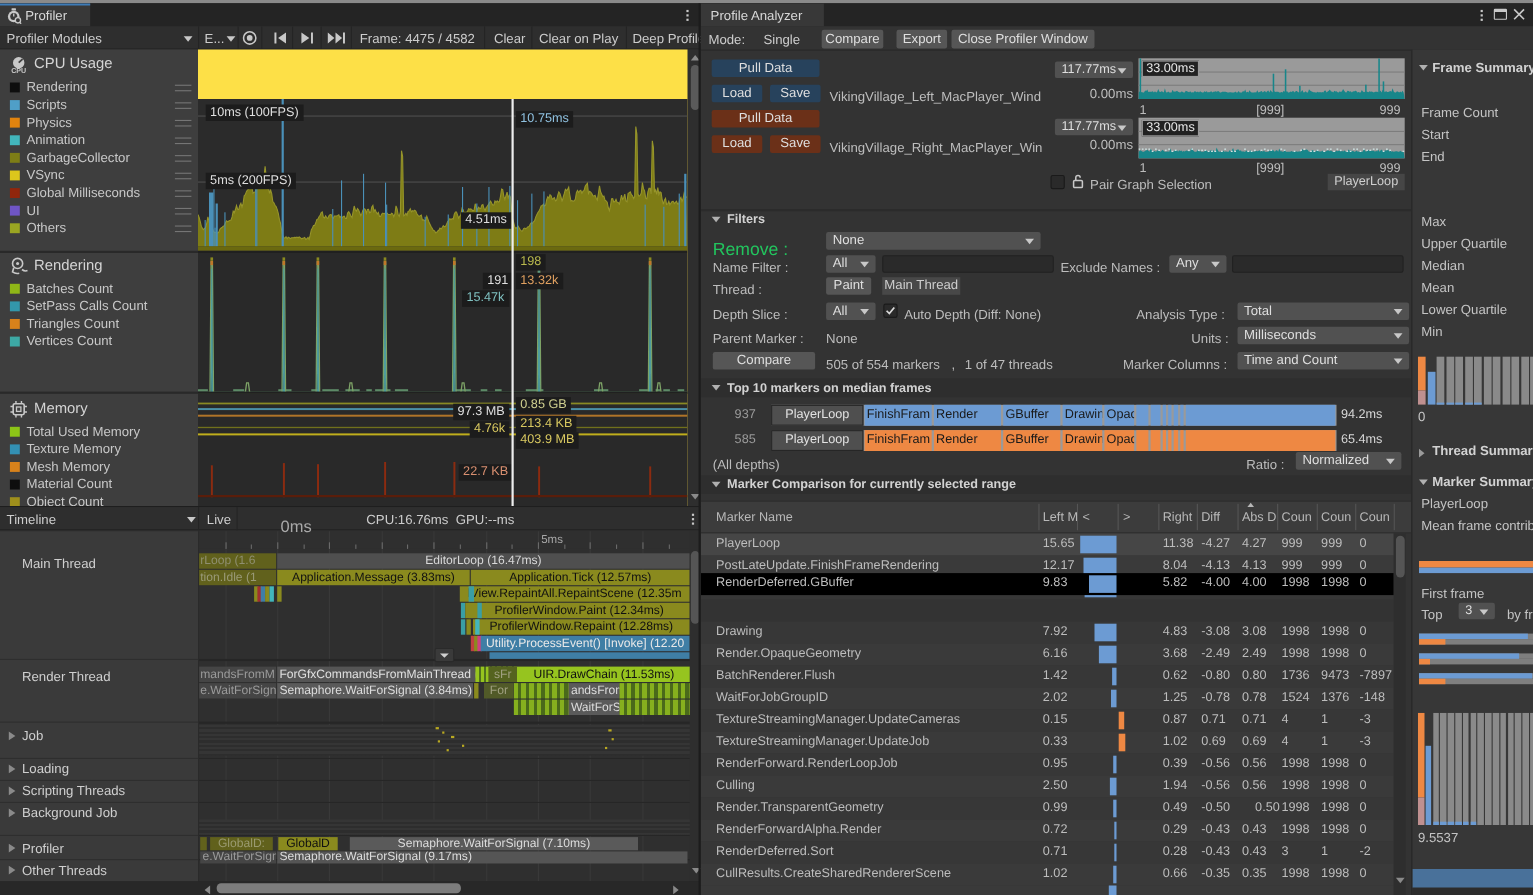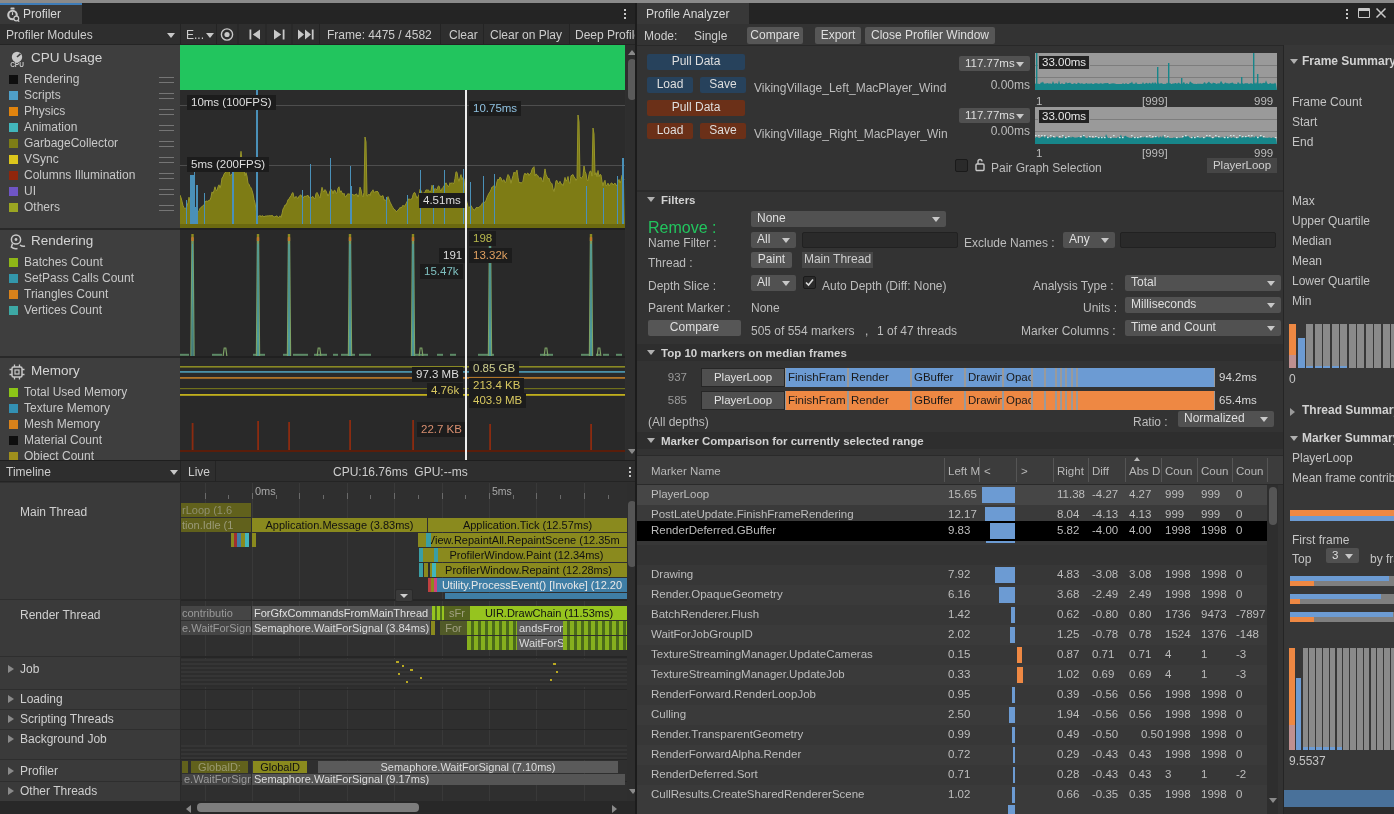--- a/index.html
+++ b/index.html
@@ -108,21 +108,21 @@
       <b></b>
       <i></i>
     </div>
 <div class="sq" style="top:109.5px;background:#dcc61c"></div>
 <div class="mi" style="top:107.0px">VSync</div>
 <div class="grip" style="top:107.5px">
       <b></b>
       <i></i>
     </div>
 <div class="sq" style="top:125.5px;background:#90260c"></div>
-<div class="mi" style="top:123.0px">Columns Illumination</div>
+<div class="mi" style="top:123.0px">Global Milliseconds</div>
 <div class="grip" style="top:123.5px">
       <b></b>
       <i></i>
     </div>
 <div class="sq" style="top:141.5px;background:#6f55c5"></div>
 <div class="mi" style="top:139.0px">UI</div>
 <div class="grip" style="top:139.5px">
       <b></b>
       <i></i>
     </div>
@@ -160,21 +160,21 @@
 <div class="sq" style="top:358.5px;background:#3390b3"></div>
 <div class="mi" style="top:356.0px">Texture Memory</div>
 <div class="sq" style="top:374.5px;background:#d8821b"></div>
 <div class="mi" style="top:372.0px">Mesh Memory</div>
 <div class="sq" style="top:390.5px;background:#0e0e0e"></div>
 <div class="mi" style="top:388.0px">Material Count</div>
 <div class="sq" style="top:406.5px;background:#9f8f1c"></div>
 <div class="mi" style="top:404.0px">Object Count</div>
 </div>
 
-<div class="abs" style="left:180px;top:45px;width:445px;height:415px;background:#22c55e">
+<div class="abs" style="left:180px;top:45px;width:445px;height:415px;background:#fde047">
 
   <div class="abs" style="left:0;top:45px;width:445px;height:138px;background:#2b2b2b">
     <div class="abs" style="left:0;top:15px;width:445px;height:1px;background:#4e4e4e"></div>
     <div class="abs" style="left:0;top:75px;width:445px;height:1px;background:#4e4e4e"></div>
     <svg width="445" height="138" viewBox="0 0 445 138" style="position:absolute;left:0;top:0">
         <path d="M0,134L0,105.1L1,107.6L2,111.3L3,115.6L4,117.6L5,118.8L6,117.7L7,116.4L8,112.8L9,107.2L10,111.3L11,114.9L12,115.8L13,117.1L14,120.2L15,121.4L16,121.1L17,121.4L18,121.9L19,120.8L20,118.3L21,117.3L22,116.6L23,115.7L24,115.1L25,112.5L26,110.8L27,111.7L28,110.9L29,110.5L30,110.1L31,107.2L32,101.9L33,103.4L34,100.5L35,96.8L36,100.2L37,100.5L38,96.8L39,94.8L40,98.2L41,94.9L42,87.9L43,87.0L44,84.2L45,82.6L46,82.2L47,77.4L48,67.2L49,79.7L50,85.8L51,84.7L52,84.6L53,80.9L54,79.2L55,75.7L56,77.0L57,79.3L58,74.4L59,72.3L60,71.2L61,61.3L62,70.8L63,81.5L64,80.1L65,85.9L66,82.7L67,86.1L68,93.2L69,94.3L70,96.6L71,97.8L72,100.3L73,104.0L74,109.5L75,112.9L76,119.2L77,124.1L78,126.2L79,126.5L80,125.3L81,127.1L82,125.6L83,126.2L84,126.9L85,126.1L86,126.1L87,126.0L88,125.8L89,126.0L90,125.5L91,126.1L92,125.3L93,126.1L94,127.1L95,126.7L96,126.3L97,125.8L98,127.7L99,127.1L100,125.8L101,127.5L102,123.8L103,119.1L104,117.3L105,115.0L106,115.0L107,112.8L108,109.6L109,109.2L110,107.0L111,105.9L112,103.3L113,102.6L114,107.5L115,108.1L116,106.3L117,107.8L118,108.6L119,106.3L120,105.3L121,104.9L122,107.7L123,108.5L124,106.4L125,106.3L126,106.3L127,105.8L128,105.2L129,107.8L130,106.7L131,108.0L132,106.8L133,106.5L134,108.6L135,108.6L136,103.6L137,102.4L138,104.2L139,106.4L140,107.9L141,102.6L142,97.3L143,100.7L144,102.0L145,99.6L146,100.9L147,103.4L148,106.1L149,104.0L150,100.9L151,99.7L152,100.4L153,103.9L154,100.4L155,100.3L156,103.4L157,103.1L158,98.2L159,96.8L160,102.4L161,100.7L162,102.7L163,104.5L164,103.2L165,106.7L166,106.8L167,104.6L168,103.7L169,104.2L170,104.0L171,104.6L172,103.8L173,105.0L174,105.0L175,105.2L176,103.9L177,104.4L178,107.0L179,104.5L180,97.2L181,99.8L182,105.3L183,106.8L184,102.5L185,47.0L186,52.0L187,106.1L188,105.5L189,104.0L190,105.7L191,102.2L192,101.7L193,99.8L194,102.6L195,101.6L196,102.0L197,101.1L198,101.9L199,104.3L200,105.8L201,106.7L202,106.1L203,105.6L204,110.0L205,109.8L206,110.7L207,110.2L208,106.6L209,109.2L210,112.1L211,114.0L212,116.1L213,117.7L214,119.5L215,119.7L216,121.7L217,121.3L218,120.0L219,119.2L220,117.4L221,118.1L222,116.8L223,115.2L224,116.2L225,115.8L226,113.8L227,111.5L228,110.2L229,108.7L230,109.8L231,108.7L232,109.2L233,104.8L234,102.7L235,102.7L236,105.6L237,108.3L238,106.6L239,105.0L240,99.3L241,100.6L242,103.6L243,103.1L244,103.2L245,102.3L246,99.8L247,100.3L248,99.9L249,100.5L250,101.8L251,101.1L252,95.2L253,98.4L254,101.1L255,98.4L256,99.4L257,99.7L258,96.4L259,95.9L260,99.6L261,101.4L262,98.6L263,97.5L264,95.9L265,94.3L266,92.8L267,94.8L268,96.5L269,96.3L270,92.7L271,93.9L272,92.6L273,93.7L274,93.2L275,88.4L276,81.8L277,82.3L278,88.3L279,91.3L280,87.9L281,84.6L282,89.9L283,87.4L284,89.1L285,99.3L286,109.0L287,112.5L288,116.5L289,117.7L290,116.8L291,115.7L292,117.3L293,118.9L294,120.0L295,119.9L296,117.8L297,117.3L298,118.0L299,117.2L300,116.2L301,115.9L302,113.8L303,112.4L304,113.1L305,111.6L306,110.7L307,107.4L308,105.2L309,103.2L310,102.0L311,99.8L312,97.0L313,97.0L314,95.5L315,97.3L316,96.6L317,91.6L318,89.0L319,90.1L320,87.0L321,87.9L322,91.3L323,90.5L324,89.7L325,92.6L326,91.9L327,87.7L328,84.5L329,85.9L330,88.9L331,93.3L332,89.2L333,85.9L334,82.1L335,83.3L336,82.2L337,80.1L338,87.3L339,92.7L340,92.3L341,93.1L342,92.5L343,91.2L344,85.1L345,83.1L346,85.0L347,83.6L348,83.0L349,85.6L350,83.8L351,83.1L352,79.4L353,77.8L354,76.7L355,85.9L356,84.0L357,84.7L358,85.9L359,87.9L360,88.2L361,87.5L362,90.2L363,91.9L364,85.9L365,78.9L366,84.3L367,86.5L368,88.8L369,88.2L370,92.0L371,92.7L372,93.8L373,98.9L374,101.5L375,97.2L376,90.7L377,90.5L378,93.7L379,93.2L380,91.3L381,93.9L382,94.1L383,95.7L384,92.2L385,87.4L386,91.2L387,89.8L388,86.5L389,92.6L390,93.4L391,85.8L392,85.2L393,84.5L394,87.0L395,88.1L396,90.5L397,88.7L398,25.0L399,32.0L400,86.6L401,88.3L402,87.7L403,85.5L404,76.0L405,81.5L406,83.6L407,90.1L408,90.7L409,84.4L410,81.2L411,81.2L412,86.2L413,38.0L414,44.0L415,84.8L416,82.6L417,86.7L418,80.5L419,86.8L420,84.4L421,85.0L422,91.7L423,95.8L424,92.0L425,90.3L426,95.9L427,95.4L428,93.1L429,96.1L430,94.6L431,93.2L432,93.0L433,95.0L434,93.9L435,93.0L436,95.6L437,95.3L438,91.1L439,89.5L440,93.1L441,90.7L442,85.3L443,87.6L444,89.7L445,134Z" fill="#7e7c15"></path>
         <path d="M0,105.1L1,107.6L2,111.3L3,115.6L4,117.6L5,118.8L6,117.7L7,116.4L8,112.8L9,107.2L10,111.3L11,114.9L12,115.8L13,117.1L14,120.2L15,121.4L16,121.1L17,121.4L18,121.9L19,120.8L20,118.3L21,117.3L22,116.6L23,115.7L24,115.1L25,112.5L26,110.8L27,111.7L28,110.9L29,110.5L30,110.1L31,107.2L32,101.9L33,103.4L34,100.5L35,96.8L36,100.2L37,100.5L38,96.8L39,94.8L40,98.2L41,94.9L42,87.9L43,87.0L44,84.2L45,82.6L46,82.2L47,77.4L48,67.2L49,79.7L50,85.8L51,84.7L52,84.6L53,80.9L54,79.2L55,75.7L56,77.0L57,79.3L58,74.4L59,72.3L60,71.2L61,61.3L62,70.8L63,81.5L64,80.1L65,85.9L66,82.7L67,86.1L68,93.2L69,94.3L70,96.6L71,97.8L72,100.3L73,104.0L74,109.5L75,112.9L76,119.2L77,124.1L78,126.2L79,126.5L80,125.3L81,127.1L82,125.6L83,126.2L84,126.9L85,126.1L86,126.1L87,126.0L88,125.8L89,126.0L90,125.5L91,126.1L92,125.3L93,126.1L94,127.1L95,126.7L96,126.3L97,125.8L98,127.7L99,127.1L100,125.8L101,127.5L102,123.8L103,119.1L104,117.3L105,115.0L106,115.0L107,112.8L108,109.6L109,109.2L110,107.0L111,105.9L112,103.3L113,102.6L114,107.5L115,108.1L116,106.3L117,107.8L118,108.6L119,106.3L120,105.3L121,104.9L122,107.7L123,108.5L124,106.4L125,106.3L126,106.3L127,105.8L128,105.2L129,107.8L130,106.7L131,108.0L132,106.8L133,106.5L134,108.6L135,108.6L136,103.6L137,102.4L138,104.2L139,106.4L140,107.9L141,102.6L142,97.3L143,100.7L144,102.0L145,99.6L146,100.9L147,103.4L148,106.1L149,104.0L150,100.9L151,99.7L152,100.4L153,103.9L154,100.4L155,100.3L156,103.4L157,103.1L158,98.2L159,96.8L160,102.4L161,100.7L162,102.7L163,104.5L164,103.2L165,106.7L166,106.8L167,104.6L168,103.7L169,104.2L170,104.0L171,104.6L172,103.8L173,105.0L174,105.0L175,105.2L176,103.9L177,104.4L178,107.0L179,104.5L180,97.2L181,99.8L182,105.3L183,106.8L184,102.5L185,47.0L186,52.0L187,106.1L188,105.5L189,104.0L190,105.7L191,102.2L192,101.7L193,99.8L194,102.6L195,101.6L196,102.0L197,101.1L198,101.9L199,104.3L200,105.8L201,106.7L202,106.1L203,105.6L204,110.0L205,109.8L206,110.7L207,110.2L208,106.6L209,109.2L210,112.1L211,114.0L212,116.1L213,117.7L214,119.5L215,119.7L216,121.7L217,121.3L218,120.0L219,119.2L220,117.4L221,118.1L222,116.8L223,115.2L224,116.2L225,115.8L226,113.8L227,111.5L228,110.2L229,108.7L230,109.8L231,108.7L232,109.2L233,104.8L234,102.7L235,102.7L236,105.6L237,108.3L238,106.6L239,105.0L240,99.3L241,100.6L242,103.6L243,103.1L244,103.2L245,102.3L246,99.8L247,100.3L248,99.9L249,100.5L250,101.8L251,101.1L252,95.2L253,98.4L254,101.1L255,98.4L256,99.4L257,99.7L258,96.4L259,95.9L260,99.6L261,101.4L262,98.6L263,97.5L264,95.9L265,94.3L266,92.8L267,94.8L268,96.5L269,96.3L270,92.7L271,93.9L272,92.6L273,93.7L274,93.2L275,88.4L276,81.8L277,82.3L278,88.3L279,91.3L280,87.9L281,84.6L282,89.9L283,87.4L284,89.1L285,99.3L286,109.0L287,112.5L288,116.5L289,117.7L290,116.8L291,115.7L292,117.3L293,118.9L294,120.0L295,119.9L296,117.8L297,117.3L298,118.0L299,117.2L300,116.2L301,115.9L302,113.8L303,112.4L304,113.1L305,111.6L306,110.7L307,107.4L308,105.2L309,103.2L310,102.0L311,99.8L312,97.0L313,97.0L314,95.5L315,97.3L316,96.6L317,91.6L318,89.0L319,90.1L320,87.0L321,87.9L322,91.3L323,90.5L324,89.7L325,92.6L326,91.9L327,87.7L328,84.5L329,85.9L330,88.9L331,93.3L332,89.2L333,85.9L334,82.1L335,83.3L336,82.2L337,80.1L338,87.3L339,92.7L340,92.3L341,93.1L342,92.5L343,91.2L344,85.1L345,83.1L346,85.0L347,83.6L348,83.0L349,85.6L350,83.8L351,83.1L352,79.4L353,77.8L354,76.7L355,85.9L356,84.0L357,84.7L358,85.9L359,87.9L360,88.2L361,87.5L362,90.2L363,91.9L364,85.9L365,78.9L366,84.3L367,86.5L368,88.8L369,88.2L370,92.0L371,92.7L372,93.8L373,98.9L374,101.5L375,97.2L376,90.7L377,90.5L378,93.7L379,93.2L380,91.3L381,93.9L382,94.1L383,95.7L384,92.2L385,87.4L386,91.2L387,89.8L388,86.5L389,92.6L390,93.4L391,85.8L392,85.2L393,84.5L394,87.0L395,88.1L396,90.5L397,88.7L398,25.0L399,32.0L400,86.6L401,88.3L402,87.7L403,85.5L404,76.0L405,81.5L406,83.6L407,90.1L408,90.7L409,84.4L410,81.2L411,81.2L412,86.2L413,38.0L414,44.0L415,84.8L416,82.6L417,86.7L418,80.5L419,86.8L420,84.4L421,85.0L422,91.7L423,95.8L424,92.0L425,90.3L426,95.9L427,95.4L428,93.1L429,96.1L430,94.6L431,93.2L432,93.0L433,95.0L434,93.9L435,93.0L436,95.6L437,95.3L438,91.1L439,89.5L440,93.1L441,90.7L442,85.3L443,87.6L444,89.7" fill="none" stroke="#96942a" stroke-width="1"></path>
         <rect x="6" y="110" width="1" height="24" fill="#4a90b8"></rect>
         <rect x="15" y="117" width="1" height="17" fill="#4a90b8"></rect>
         <rect x="24" y="103" width="1" height="31" fill="#4a90b8"></rect>
@@ -338,23 +338,24 @@
 <div class="abs" style="left:418px;top:34px;width:1px;height:4px;background:#6a6a6a"></div>
 <div class="abs" style="left:442px;top:32px;width:1px;height:6px;background:#6a6a6a"></div>
 <div class="abs" style="left:465px;top:34px;width:1px;height:4px;background:#6a6a6a"></div>
 <div class="abs" style="left:489px;top:32px;width:1px;height:6px;background:#6a6a6a"></div>
 <div class="abs" style="left:513px;top:34px;width:1px;height:4px;background:#6a6a6a"></div>
 <div class="abs" style="left:536px;top:32px;width:1px;height:6px;background:#6a6a6a"></div>
 <div class="abs" style="left:560px;top:34px;width:1px;height:4px;background:#6a6a6a"></div>
 <div class="abs" style="left:584px;top:32px;width:1px;height:6px;background:#6a6a6a"></div>
 <div class="abs" style="left:608px;top:34px;width:1px;height:4px;background:#6a6a6a"></div>
 <div class="abs" style="left:631px;top:32px;width:1px;height:6px;background:#6a6a6a"></div>
-<div class="lbl" style="left:255px;top:24px;font-size:11px;color:#a8a8a8">0ms</div>
+<div class="lbl" style="left:255px;top:10px;font-size:15px;color:#a8a8a8">0ms</div>
 <div class="lbl" style="left:492px;top:24px;font-size:10.5px;color:#a8a8a8">5ms</div>
 <div class="tbar" style="left:180px;top:42px;width:71px;height:14px;background:#61611c;z-index:1;color:#8f8f70;font-size:11px;line-height:14px;padding:0 2px;">rLoop (1.6</div>
+<div class="tbar" style="left:252px;top:42px;width:375px;height:14px;background:#4f4f4f;z-index:1;text-align:center;color:#d8d8d8;font-size:11px;line-height:14px;padding:0 2px;">EditorLoop (16.47ms)</div>
 <div class="tbar" style="left:180px;top:57px;width:71px;height:14px;background:#61611c;z-index:1;color:#9a9a78;font-size:11px;line-height:14px;padding:0 2px;">tion.Idle (1</div>
 <div class="tbar" style="left:252px;top:57px;width:175px;height:14px;background:#8a8a1e;z-index:1;text-align:center;color:#111;font-size:11px;line-height:14px;padding:0 2px;">Application.Message (3.83ms)</div>
 <div class="tbar" style="left:428px;top:57px;width:199px;height:14px;background:#8a8a1e;z-index:1;text-align:center;color:#111;font-size:11px;line-height:14px;padding:0 2px;">Application.Tick (12.57ms)</div>
 <div class="tbar" style="left:231px;top:72px;width:2px;height:14px;background:#8a8a1e;z-index:1;text-align:center;color:#111;font-size:11px;line-height:14px;padding:0 2px;"></div>
 <div class="tbar" style="left:234px;top:72px;width:2px;height:14px;background:#a03030;z-index:1;text-align:center;color:#111;font-size:11px;line-height:14px;padding:0 2px;"></div>
 <div class="tbar" style="left:237px;top:72px;width:1px;height:14px;background:#3f7ea5;z-index:1;text-align:center;color:#111;font-size:11px;line-height:14px;padding:0 2px;"></div>
 <div class="tbar" style="left:241px;top:72px;width:2px;height:14px;background:#8a8a1e;z-index:1;text-align:center;color:#111;font-size:11px;line-height:14px;padding:0 2px;"></div>
 <div class="tbar" style="left:245px;top:72px;width:1px;height:14px;background:#42b6bc;z-index:1;text-align:center;color:#111;font-size:11px;line-height:14px;padding:0 2px;"></div>
 <div class="tbar" style="left:252px;top:72px;width:2px;height:14px;background:#8a8a1e;z-index:1;text-align:center;color:#111;font-size:11px;line-height:14px;padding:0 2px;"></div>
 <div class="tbar" style="left:418px;top:72px;width:209px;height:14px;background:#8a8a1e;z-index:1;text-align:center;color:#111;font-size:11px;line-height:14px;padding:0 2px;">lView.RepaintAll.RepaintScene (12.35m</div>
@@ -368,21 +369,21 @@
 <div class="tbar" style="left:430px;top:102px;width:197px;height:14px;background:#8a8a1e;z-index:1;text-align:center;color:#111;font-size:11px;line-height:14px;padding:0 2px;">ProfilerWindow.Repaint (12.28ms)</div>
 <div class="tbar" style="left:432px;top:102px;width:4px;height:14px;background:#42b6bc;z-index:2;text-align:center;color:#111;font-size:11px;line-height:14px;padding:0 2px;"></div>
 <div class="tbar" style="left:428px;top:117px;width:2px;height:14px;background:#c04040;z-index:1;text-align:center;color:#111;font-size:11px;line-height:14px;padding:0 2px;"></div>
 <div class="tbar" style="left:431px;top:117px;width:2px;height:14px;background:#8a8a1e;z-index:1;text-align:center;color:#111;font-size:11px;line-height:14px;padding:0 2px;"></div>
 <div class="tbar" style="left:434px;top:117px;width:2px;height:14px;background:#d04080;z-index:1;text-align:center;color:#111;font-size:11px;line-height:14px;padding:0 2px;"></div>
 <div class="tbar" style="left:437px;top:117px;width:190px;height:14px;background:#3f7ea5;z-index:1;text-align:center;color:#e8e8e8;font-size:11px;line-height:14px;padding:0 2px;">Utility.ProcessEvent() [Invoke] (12.20</div>
 <div class="tbar" style="left:445px;top:132px;width:182px;height:6px;background:#3f7ea5;z-index:1;text-align:center;color:#111;font-size:11px;line-height:6px;padding:0 2px;"></div>
 <div class="abs" style="left:395px;top:128px;width:18px;height:13px;background:#3a3a3a;border:1px solid #2a2a2a;border-radius:2px;z-index:3"></div>
 <div class="abs" style="left:400px;top:133px;width:0;height:0;border-left:4px solid transparent;border-right:4px solid transparent;border-top:4.5px solid #d0d0d0;z-index:4"></div>
 <div class="abs" style="left:0;top:138px;width:637px;height:2px;background:#262626"></div>
-<div class="tbar" style="left:180px;top:145px;width:71px;height:14px;background:#454545;z-index:1;color:#9a9a9a;font-size:11px;line-height:14px;padding:0 2px;">contributio</div>
+<div class="tbar" style="left:180px;top:145px;width:71px;height:14px;background:#454545;z-index:1;color:#9a9a9a;font-size:11px;line-height:14px;padding:0 2px;">mandsFromM</div>
 <div class="tbar" style="left:252px;top:145px;width:180px;height:14px;background:#555555;z-index:1;color:#e0e0e0;font-size:11px;line-height:14px;padding:0 2px;">ForGfxCommandsFromMainThread (</div>
 <div class="tbar" style="left:432px;top:145px;width:38px;height:14px;background:repeating-linear-gradient(90deg,#96c41f 0 3px,#50711d 3px 5px)"></div>
 <div class="tbar" style="left:444px;top:145px;width:26px;height:14px;background:#55631f;z-index:1;text-align:center;color:#a0a080;font-size:11px;line-height:14px;padding:0 2px;">sFr</div>
 <div class="tbar" style="left:470px;top:145px;width:158px;height:14px;background:#96c41f;z-index:1;text-align:center;color:#111;font-size:11px;line-height:14px;padding:0 2px;">UIR.DrawChain (11.53ms)</div>
 <div class="tbar" style="left:180px;top:160px;width:71px;height:14px;background:#454545;z-index:1;color:#9a9a9a;font-size:11px;line-height:14px;padding:0 2px;">e.WaitForSigna</div>
 <div class="tbar" style="left:252px;top:160px;width:178px;height:14px;background:#5a5a5a;z-index:1;text-align:center;color:#dcdcdc;font-size:11px;line-height:14px;padding:0 2px;">Semaphore.WaitForSignal (3.84ms)</div>
 <div class="tbar" style="left:431px;top:160px;width:3px;height:14px;background:#8a8a1e;z-index:1;text-align:center;color:#111;font-size:11px;line-height:14px;padding:0 2px;"></div>
 <div class="tbar" style="left:440px;top:160px;width:27px;height:14px;background:#515a28;z-index:1;text-align:center;color:#a0a080;font-size:11px;line-height:14px;padding:0 2px;">For</div>
 <div class="tbar" style="left:467px;top:160px;width:50px;height:14px;background:repeating-linear-gradient(90deg,#86b01e 0 4px,#4a6a1a 4px 7px)"></div>
 <div class="tbar" style="left:517px;top:160px;width:46px;height:14px;background:#5a5a5a;z-index:1;text-align:center;color:#dcdcdc;font-size:11px;line-height:14px;padding:0 2px;">andsFrom</div>
@@ -402,21 +403,21 @@
 <div class="abs" style="left:406px;top:220px;width:2px;height:2px;background:#b9a922"></div>
 <div class="abs" style="left:550px;top:218px;width:2px;height:2px;background:#b9a922"></div>
 <div class="abs" style="left:0;top:228px;width:637px;height:1px;background:#262626"></div>
 <div class="abs" style="left:0;top:248px;width:637px;height:1px;background:#262626"></div>
 <div class="abs" style="left:0;top:268px;width:637px;height:1px;background:#262626"></div>
 <div class="abs" style="left:180px;top:284px;width:448px;height:14px;background:repeating-linear-gradient(180deg,#353535 0 2px,#2d2d2d 2px 4px)"></div>
 <div class="abs" style="left:0;top:298px;width:637px;height:1px;background:#262626"></div>
 <div class="tbar" style="left:182px;top:300px;width:6px;height:12px;background:#61611c;z-index:1;text-align:center;color:#111;font-size:11px;line-height:12px;padding:0 2px;"></div>
 <div class="tbar" style="left:191px;top:300px;width:57px;height:12px;background:#61611c;z-index:1;text-align:center;color:#9a9a70;font-size:11px;line-height:12px;padding:0 2px;">GlobalD:</div>
 <div class="tbar" style="left:253px;top:300px;width:54px;height:12px;background:#8a8a1e;z-index:1;text-align:center;color:#111;font-size:11px;line-height:12px;padding:0 2px;">GlobalD</div>
-<div class="tbar" style="left:318px;top:300px;width:300px;height:12px;background:#5a5a5a;z-index:1;text-align:center;color:#dcdcdc;font-size:11px;line-height:12px;padding:0 2px;">Semaphore.WaitForSignal (7.10ms)</div>
+<div class="tbar" style="left:318px;top:300px;width:262px;height:12px;background:#5a5a5a;z-index:1;text-align:center;color:#dcdcdc;font-size:11px;line-height:12px;padding:0 2px;">Semaphore.WaitForSignal (7.10ms)</div>
 <div class="tbar" style="left:182px;top:313px;width:69px;height:11px;background:#454545;z-index:1;color:#9a9a9a;font-size:11px;line-height:11px;padding:0 2px;">e.WaitForSigna</div>
 <div class="tbar" style="left:252px;top:313px;width:373px;height:11px;background:#555555;z-index:1;text-align:left;color:#dcdcdc;font-size:11px;line-height:11px;padding:0 2px;">Semaphore.WaitForSignal (9.17ms)</div>
 <div class="abs" style="left:0;top:320px;width:637px;height:1px;background:#262626"></div>
 <div class="abs" style="left:0;top:22px;width:180px;height:318px;background:#3a3a3a;z-index:8"></div>
 <div class="abs" style="left:180px;top:22px;width:1px;height:318px;background:#2a2a2a;z-index:9"></div>
 <div class="thl" style="left:20px;top:44px;z-index:10">Main Thread</div>
 <div class="thl" style="left:20px;top:147px;z-index:10">Render Thread</div>
 <div class="thl" style="left:8px;top:201px;z-index:10"><span class="tri-r"></span>Job</div>
 <div class="thl" style="left:8px;top:231px;z-index:10"><span class="tri-r"></span>Loading</div>
 <div class="thl" style="left:8px;top:251px;z-index:10"><span class="tri-r"></span>Scripting Threads</div>

